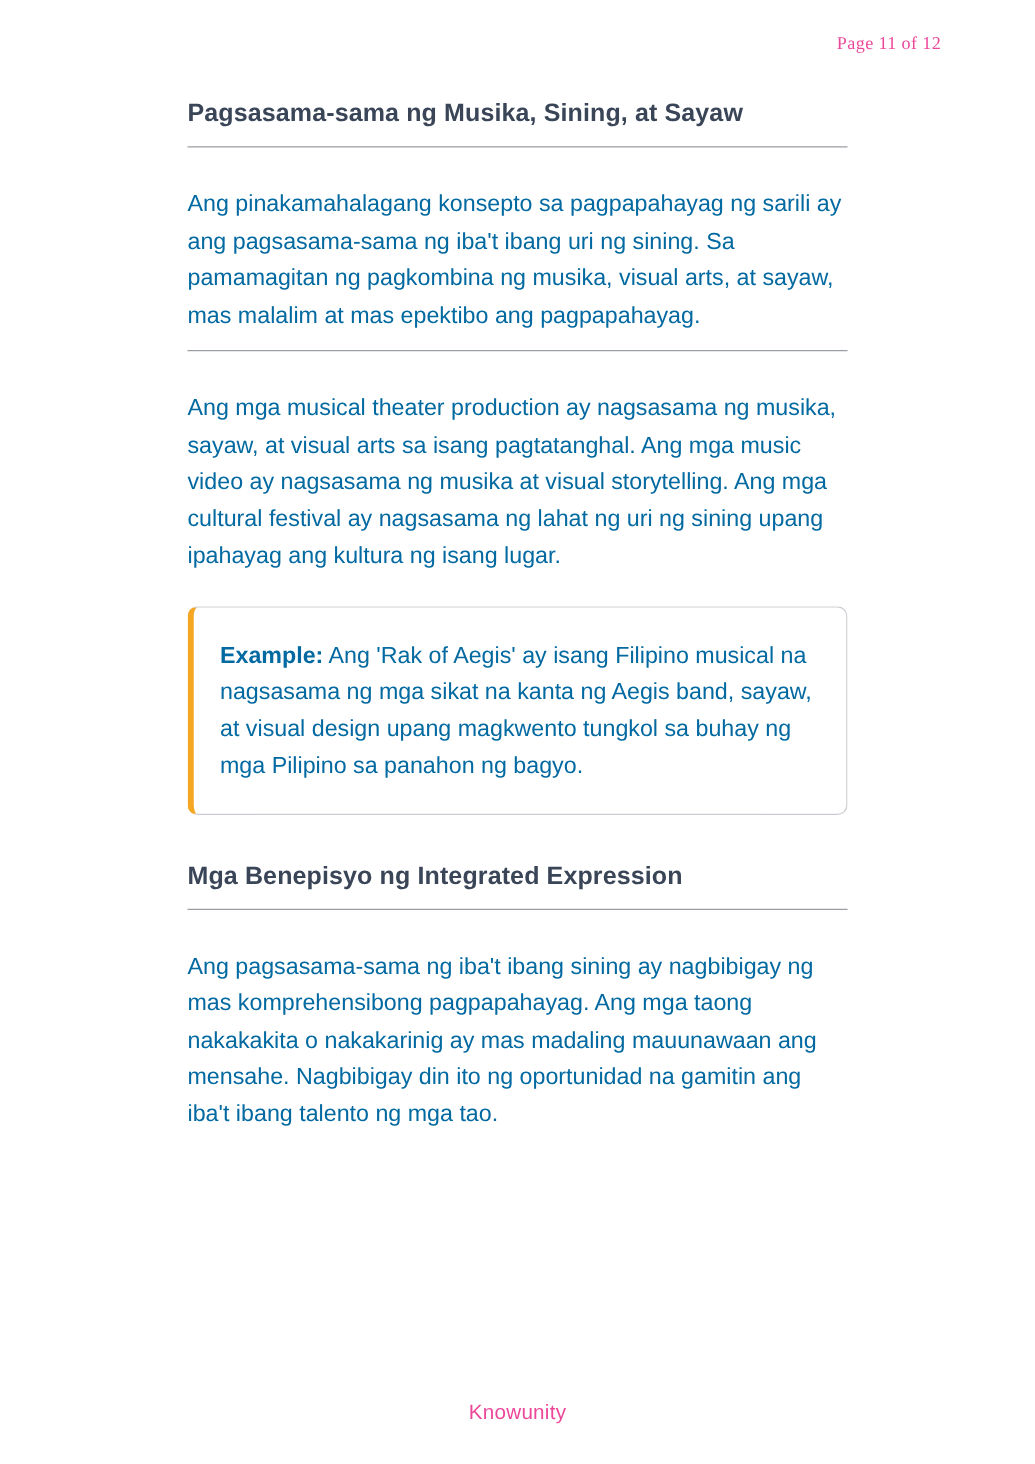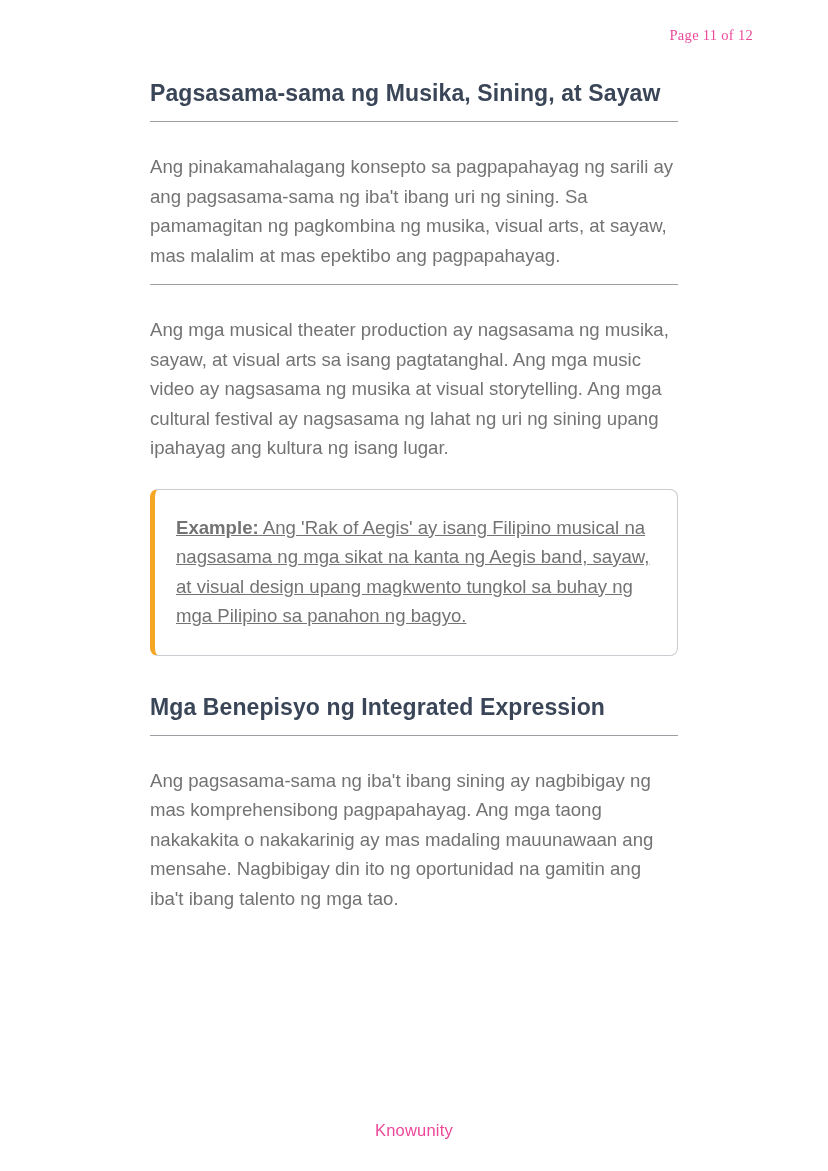--- a/index.html
+++ b/index.html
@@ -21,50 +21,50 @@
     color: #ec4899;
     letter-spacing: 0.3px;
   }
   .content {
     position: absolute;
     top: 0;
     left: 150px;
     width: 528px;
   }
   .section-heading {
-    font-size: 23px;
+    font-size: 20px;
     font-weight: bold;
     color: #3a4658;
     margin: 0;
     letter-spacing: 0.1px;
   }
   .heading-1 { margin-top: 80px; }
   .heading-2 { margin-top: 36px; }
   .heading-3 { margin-top: 38px; }
   .rule {
     border: none;
     border-top: 1px solid #9b9ea3;
     margin: 14px 0 0 0;
     width: 100%;
   }
   .body-text {
     font-size: 18.6px;
     line-height: 29.5px;
-    color: #737373;
+    color: #0369a1;
     margin: 30px 0 0 0;
   }
   .example-box {
     margin-top: 26px;
     border: 1px solid #c9ccd0;
     border-left: 5px solid #f5a623;
     border-radius: 8px;
     padding: 23px 26px 24px 21px;
     background: #ffffff;
   }
-  .example-box .body-text { margin: 0; text-decoration: underline; }
+  .example-box .body-text { margin: 0; }
   .example-label { font-weight: bold; }
   .footer-brand {
     position: absolute;
     left: 0;
     right: 0;
     top: 1121px;
     text-align: center;
     font-size: 16.5px;
     color: #ec4899;
     letter-spacing: 0.2px;

